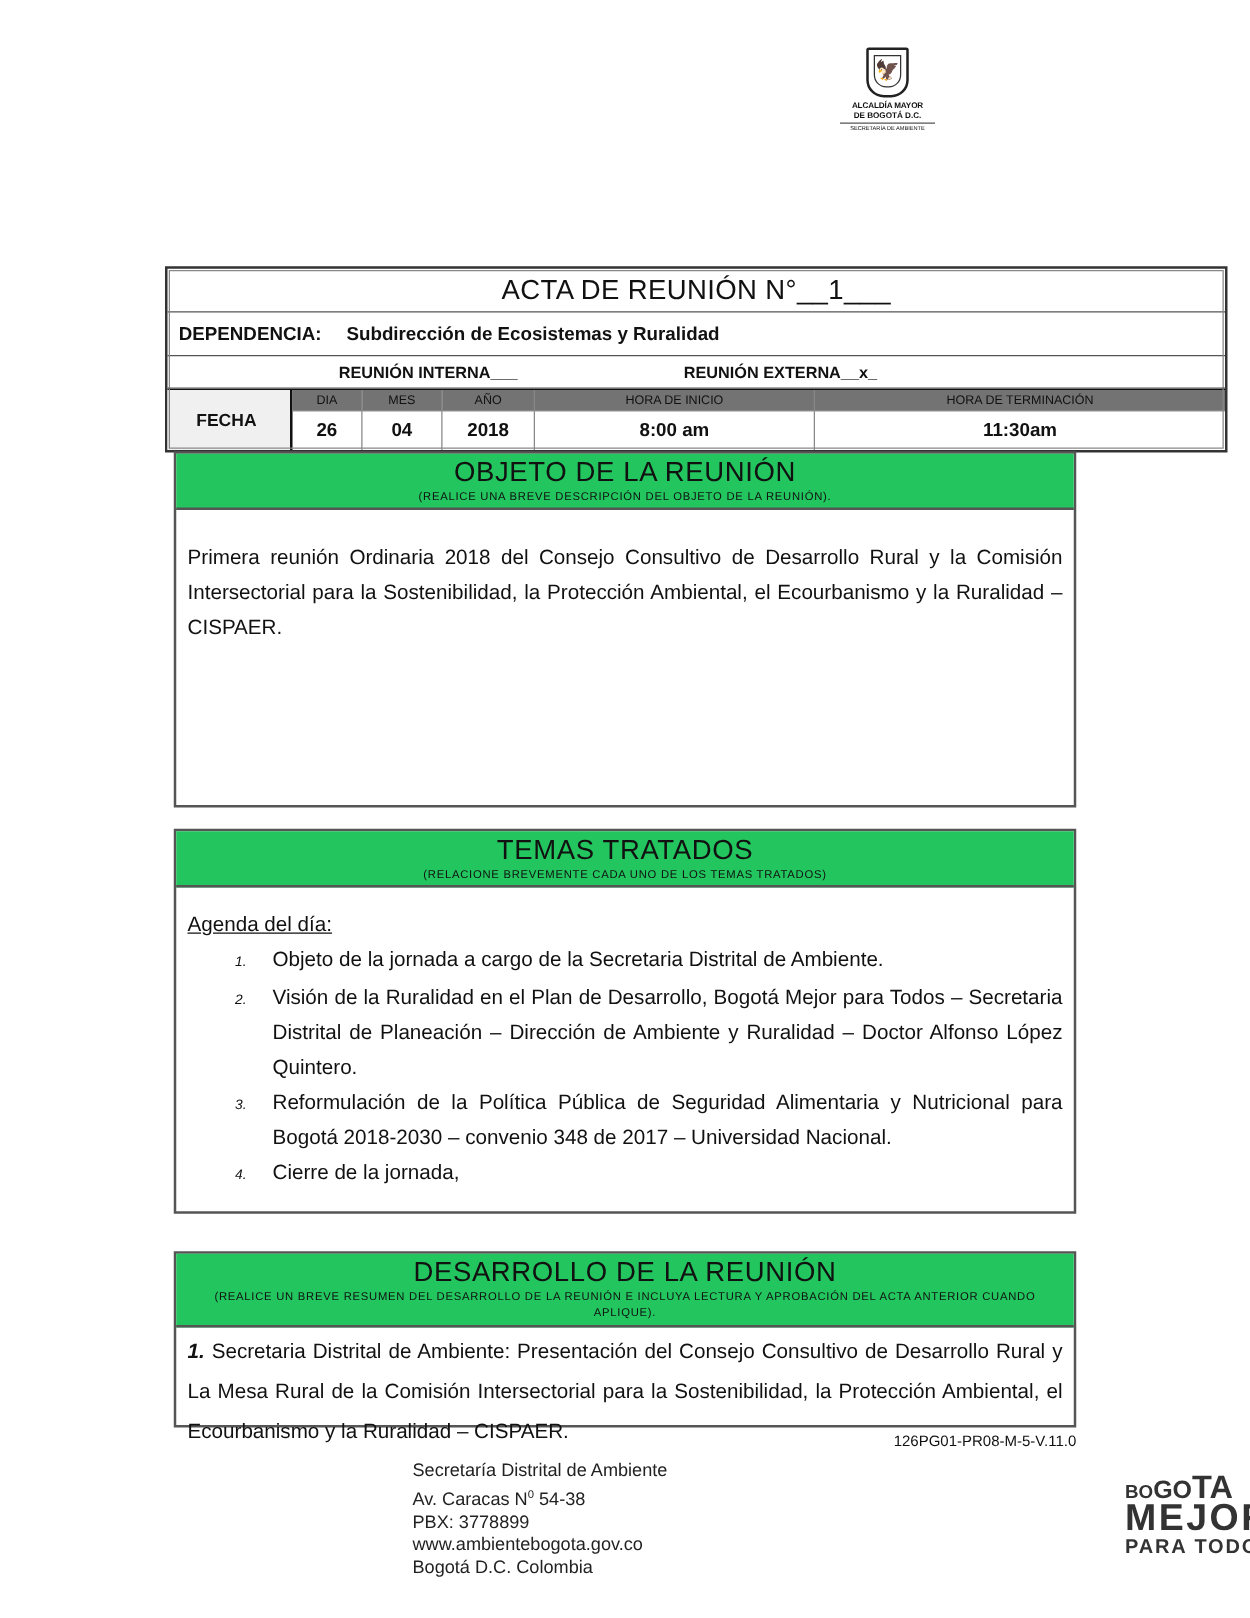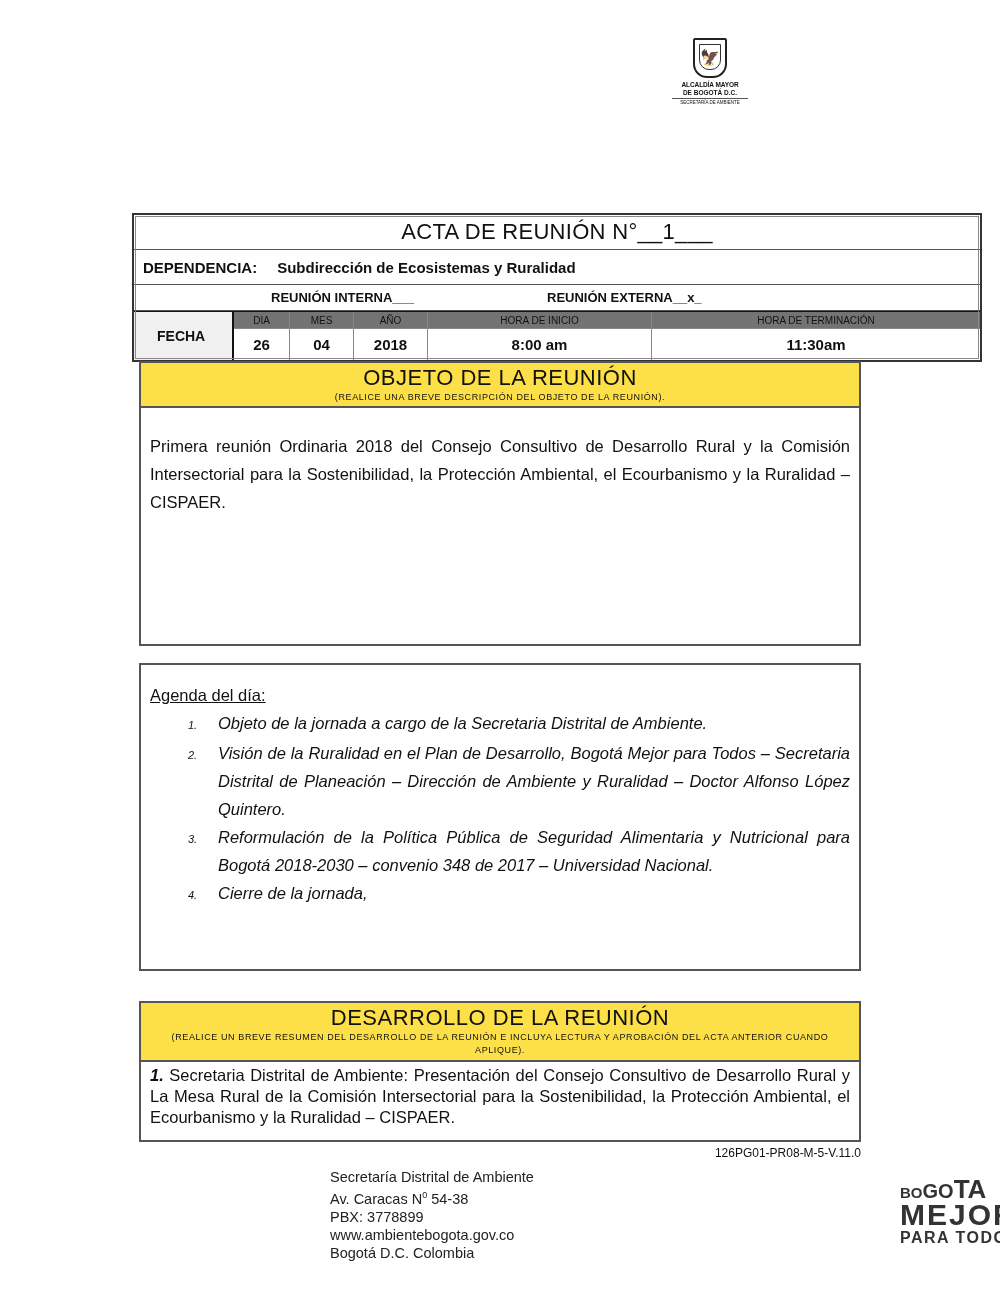--- a/index.html
+++ b/index.html
@@ -26,36 +26,36 @@
   .hdr .tipo-row .ext { position: absolute; left: 413px; }
   .fecha-grid { display: grid; grid-template-columns: 100px 56px 64px 74px 224px 1fr; grid-template-rows: 17px 31px; border-top: 1.5px solid #111; }
   .fecha-grid > div { border-right: 1px solid #888; display: flex; align-items: center; justify-content: center; }
   .fecha-grid .fecha-label { grid-row: 1 / span 2; justify-content: flex-start; padding-left: 23px; background: #f0f0f0; font-size: 14px; font-weight: bold; border-right: 2px solid #111; }
   .fecha-grid .h { font-size: 10px; font-weight: normal; background: #737373; border-bottom: 1px solid #888; }
   .fecha-grid .v { font-size: 15px; font-weight: bold; }
   .fecha-grid .last { border-right: none; }
 
   
   .section { position: absolute; left: 139px; width: 722px; border: 2px solid #555; }
-  .section .sec-head { background: #fde047; border-bottom: 2px solid #555; text-align: center; }
+  .section .sec-head { background: #22c55e; border-bottom: 2px solid #555; text-align: center; }
   .section .sec-title { font-size: 22px; font-weight: normal; letter-spacing: 0.5px; padding-top: 2px; line-height: 26px; }
   .section .sec-sub { font-size: 9px; letter-spacing: 0.6px; line-height: 12px; padding-bottom: 3px; }
   .section .sec-body { font-size: 16.5px; line-height: 28px; padding: 10px 9px 0 9px; text-align: justify; }
 
   #objeto { top: 361px; height: 285px; }
   #temas { top: 663px; height: 308px; }
   #desarrollo { top: 1001px; height: 141px; }
 
   .agenda-title { text-decoration: underline; }
   .agenda-list { list-style: none; padding-left: 38px; }
   .agenda-list li { display: flex; }
   .agenda-list .num { width: 30px; flex-shrink: 0; font-size: 11px; font-style: italic; padding-top: 2px; }
-  .agenda-list .txt { flex: 1; text-align: justify; font-style: italic; }
+  .agenda-list .txt { flex: 1; text-align: justify; }
 
-  #desarrollo .sec-body { padding-top: 3px; line-height: 21px; }
+  #desarrollo .sec-body { padding-top: 3px; line-height: 32px; }
   #desarrollo .sec-sub { line-height: 13px; padding: 0 30px 3px 30px; }
 
   .code { position: absolute; right: 139px; top: 1146px; font-size: 12px; }
 
   .footer-addr { position: absolute; left: 330px; top: 1168px; font-size: 14.5px; line-height: 18px; color: #222; }
 
   .brand { position: absolute; left: 900px; top: 1176px; color: #333; font-weight: bold; line-height: 1; white-space: nowrap; overflow: hidden; width: 100px; }
   .brand .b1 { font-size: 20px; letter-spacing: 0px; }
   .brand .b1 .sm { font-size: 15px; text-align: center; }
   .brand .b2 { font-size: 30px; letter-spacing: 2px; margin-top: -2px; }
@@ -101,20 +101,24 @@
 
 <div class="section" id="objeto">
   <div class="sec-head">
     <div class="sec-title">OBJETO DE LA REUNIÓN</div>
     <div class="sec-sub">(REALICE UNA BREVE DESCRIPCIÓN DEL OBJETO DE LA REUNIÓN).</div>
   </div>
   <div class="sec-body" style="padding-top:24px;">Primera reunión Ordinaria 2018 del Consejo Consultivo de Desarrollo Rural y  la Comisión Intersectorial para la Sostenibilidad, la Protección Ambiental, el Ecourbanismo y la Ruralidad – CISPAER.</div>
 </div>
 
 <div class="section" id="temas">
+  <div class="sec-head">
+    <div class="sec-title">TEMAS TRATADOS</div>
+    <div class="sec-sub">(RELACIONE BREVEMENTE CADA UNO DE LOS TEMAS TRATADOS)</div>
+  </div>
   <div class="sec-body" style="padding-top:16px;">
     <div class="agenda-title">Agenda del día:</div>
     <ol class="agenda-list">
       <li>
         <span class="num">1.</span>
         <span class="txt">Objeto de la jornada a cargo de la Secretaria Distrital de Ambiente.</span>
       </li>
       <li>
         <span class="num">2.</span>
         <span class="txt">Visión de la Ruralidad en el Plan de Desarrollo, Bogotá Mejor para Todos – Secretaria Distrital de Planeación – Dirección de Ambiente y Ruralidad – Doctor Alfonso López Quintero.</span>

